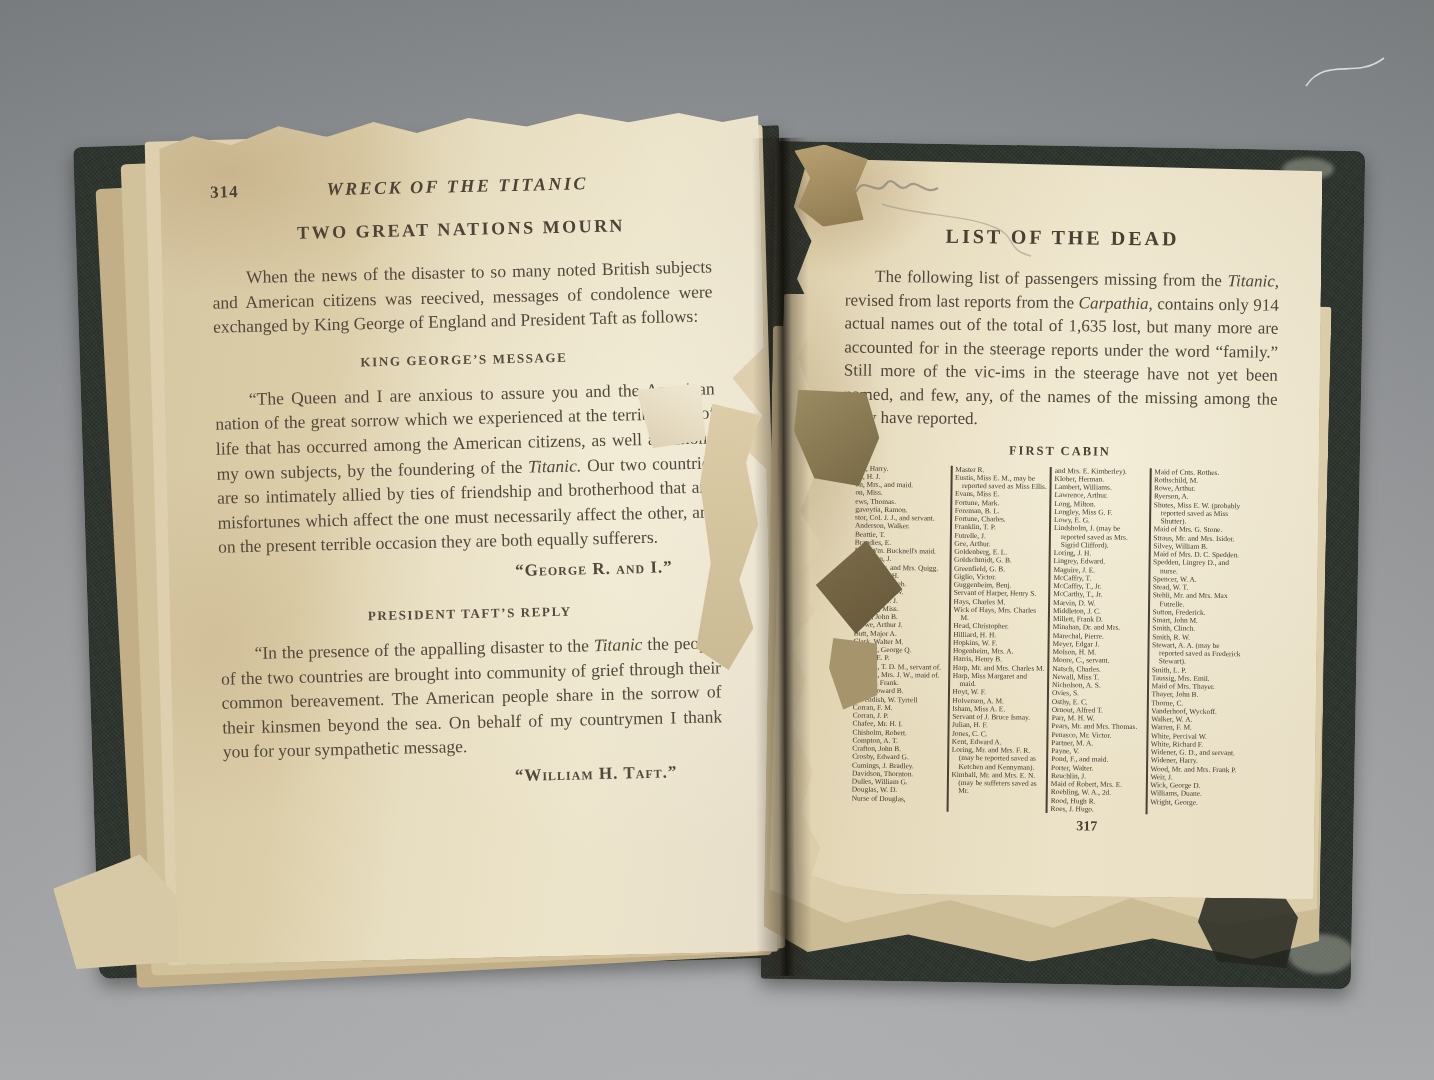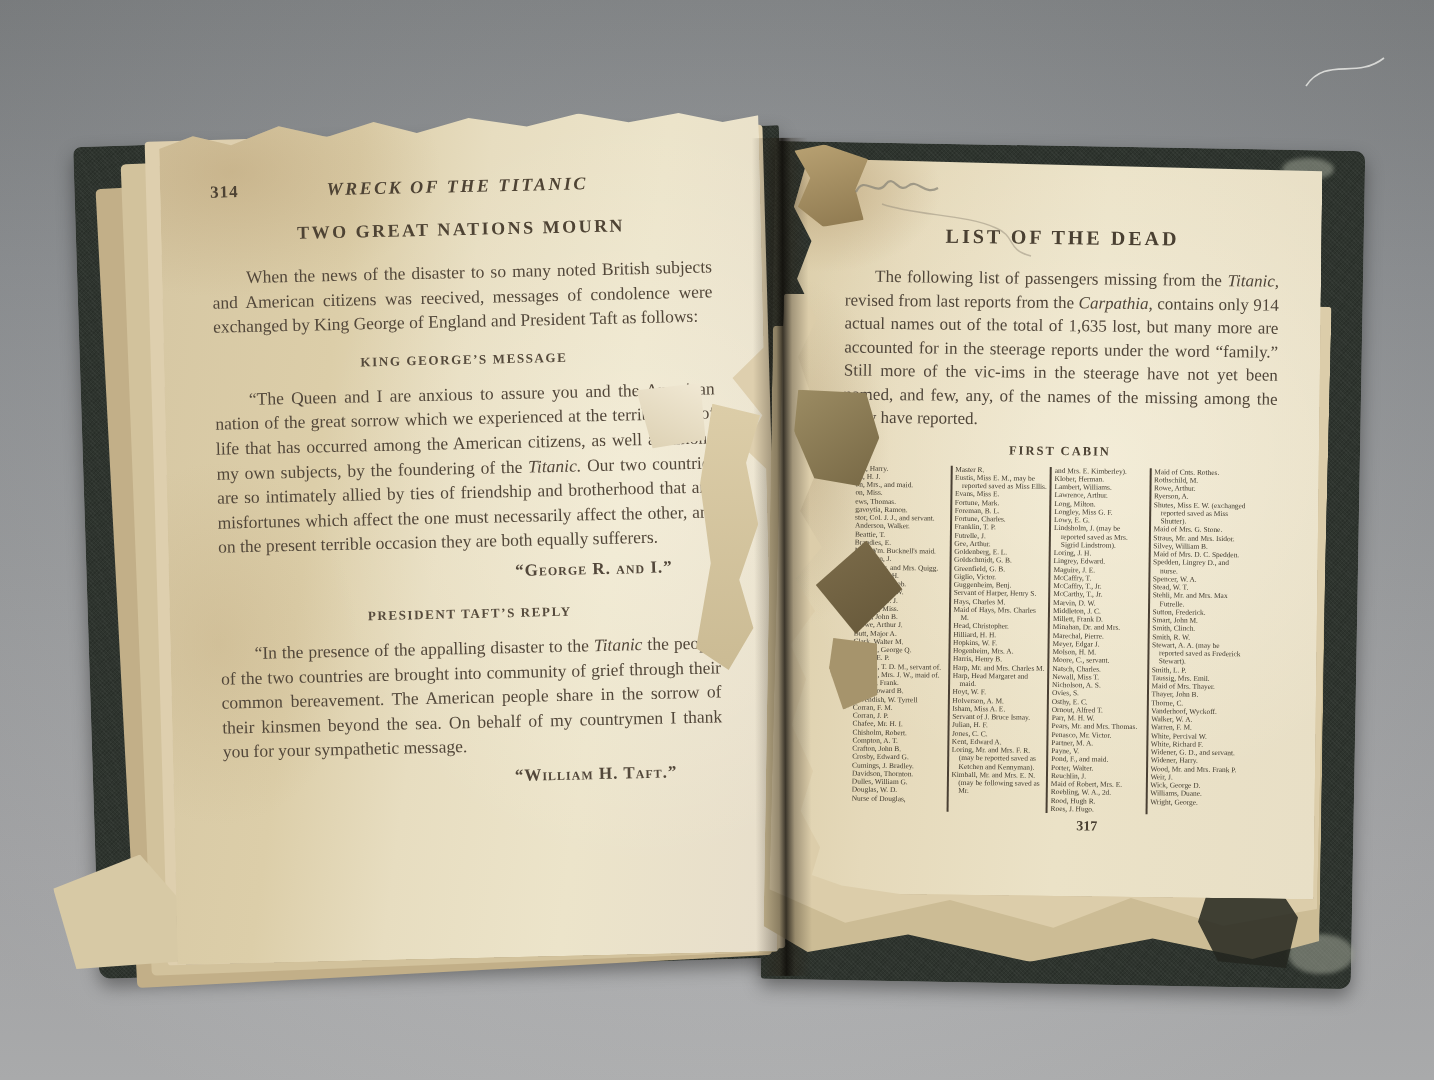--- a/index.html
+++ b/index.html
@@ -210,47 +210,47 @@
             <div class="entry">Franklin, T. P.</div>
             <div class="entry">Futrelle, J.</div>
             <div class="entry">Gee, Arthur.</div>
             <div class="entry">Goldenberg, E. L.</div>
             <div class="entry">Goldschmidt, G. B.</div>
             <div class="entry">Greenfield, G. B.</div>
             <div class="entry">Giglio, Victor.</div>
             <div class="entry">Guggenheim, Benj.</div>
             <div class="entry">Servant of Harper, Henry S.</div>
             <div class="entry">Hays, Charles M.</div>
-            <div class="entry">Maid of Hays, Mrs. Charles M.</div>
+            <div class="entry">Wick of Hays, Mrs. Charles M.</div>
             <div class="entry">Head, Christopher.</div>
             <div class="entry">Hilliard, H. H.</div>
             <div class="entry">Hopkins, W. F.</div>
             <div class="entry">Hogenheim, Mrs. A.</div>
             <div class="entry">Harris, Henry B.</div>
             <div class="entry">Harp, Mr. and Mrs. Charles M.</div>
-            <div class="entry">Harp, Head Margaret and maid.</div>
+            <div class="entry">Harp, Miss Margaret and maid.</div>
             <div class="entry">Hoyt, W. F.</div>
             <div class="entry">Holverson, A. M.</div>
             <div class="entry">Isham, Miss A. E.</div>
             <div class="entry">Servant of J. Bruce Ismay.</div>
             <div class="entry">Julian, H. F.</div>
             <div class="entry">Jones, C. C.</div>
             <div class="entry">Kent, Edward A.</div>
             <div class="entry">Loring, Mr. and Mrs. F. R. (may be reported saved as Ketchen and Kennyman).</div>
-            <div class="entry">Kimball, Mr. and Mrs. E. N. (may be following saved as Mr.</div>
+            <div class="entry">Kimball, Mr. and Mrs. E. N. (may be sufferers saved as Mr.</div>
           </div>
         <div class="col">
             <div class="entry">and Mrs. E. Kimberley).</div>
             <div class="entry">Klober, Herman.</div>
             <div class="entry">Lambert, Williams.</div>
             <div class="entry">Lawrence, Arthur.</div>
             <div class="entry">Long, Milton.</div>
             <div class="entry">Longley, Miss G. F.</div>
             <div class="entry">Lowy, E. G.</div>
-            <div class="entry">Lindsholm, J. (may be reported saved as Mrs. Sigrid Lindstrom).</div>
+            <div class="entry">Lindsholm, J. (may be reported saved as Mrs. Sigrid Clifford).</div>
             <div class="entry">Loring, J. H.</div>
             <div class="entry">Lingrey, Edward.</div>
             <div class="entry">Maguire, J. E.</div>
             <div class="entry">McCaffry, T.</div>
             <div class="entry">McCaffry, T., Jr.</div>
             <div class="entry">McCarthy, T., Jr.</div>
             <div class="entry">Marvin, D. W.</div>
             <div class="entry">Middleton, J. C.</div>
             <div class="entry">Millett, Frank D.</div>
             <div class="entry">Minahan, Dr. and Mrs.</div>
@@ -275,21 +275,21 @@
             <div class="entry">Maid of Robert, Mrs. E.</div>
             <div class="entry">Roebling, W. A., 2d.</div>
             <div class="entry">Rood, Hugh R.</div>
             <div class="entry">Roes, J. Hugo.</div>
           </div>
         <div class="col">
             <div class="entry">Maid of Cnts. Rothes.</div>
             <div class="entry">Rothschild, M.</div>
             <div class="entry">Rowe, Arthur.</div>
             <div class="entry">Ryerson, A.</div>
-            <div class="entry">Shutes, Miss E. W. (exchanged reported saved as Miss Shutter).</div>
+            <div class="entry">Shutes, Miss E. W. (probably reported saved as Miss Shutter).</div>
             <div class="entry">Maid of Mrs. G. Stone.</div>
             <div class="entry">Straus, Mr. and Mrs. Isidor.</div>
             <div class="entry">Silvey, William B.</div>
             <div class="entry">Maid of Mrs. D. C. Spedden.</div>
             <div class="entry">Spedden, Lingrey D., and nurse.</div>
             <div class="entry">Spencer, W. A.</div>
             <div class="entry">Stead, W. T.</div>
             <div class="entry">Stehli, Mr. and Mrs. Max Futrelle.</div>
             <div class="entry">Sutton, Frederick.</div>
             <div class="entry">Smart, John M.</div>

